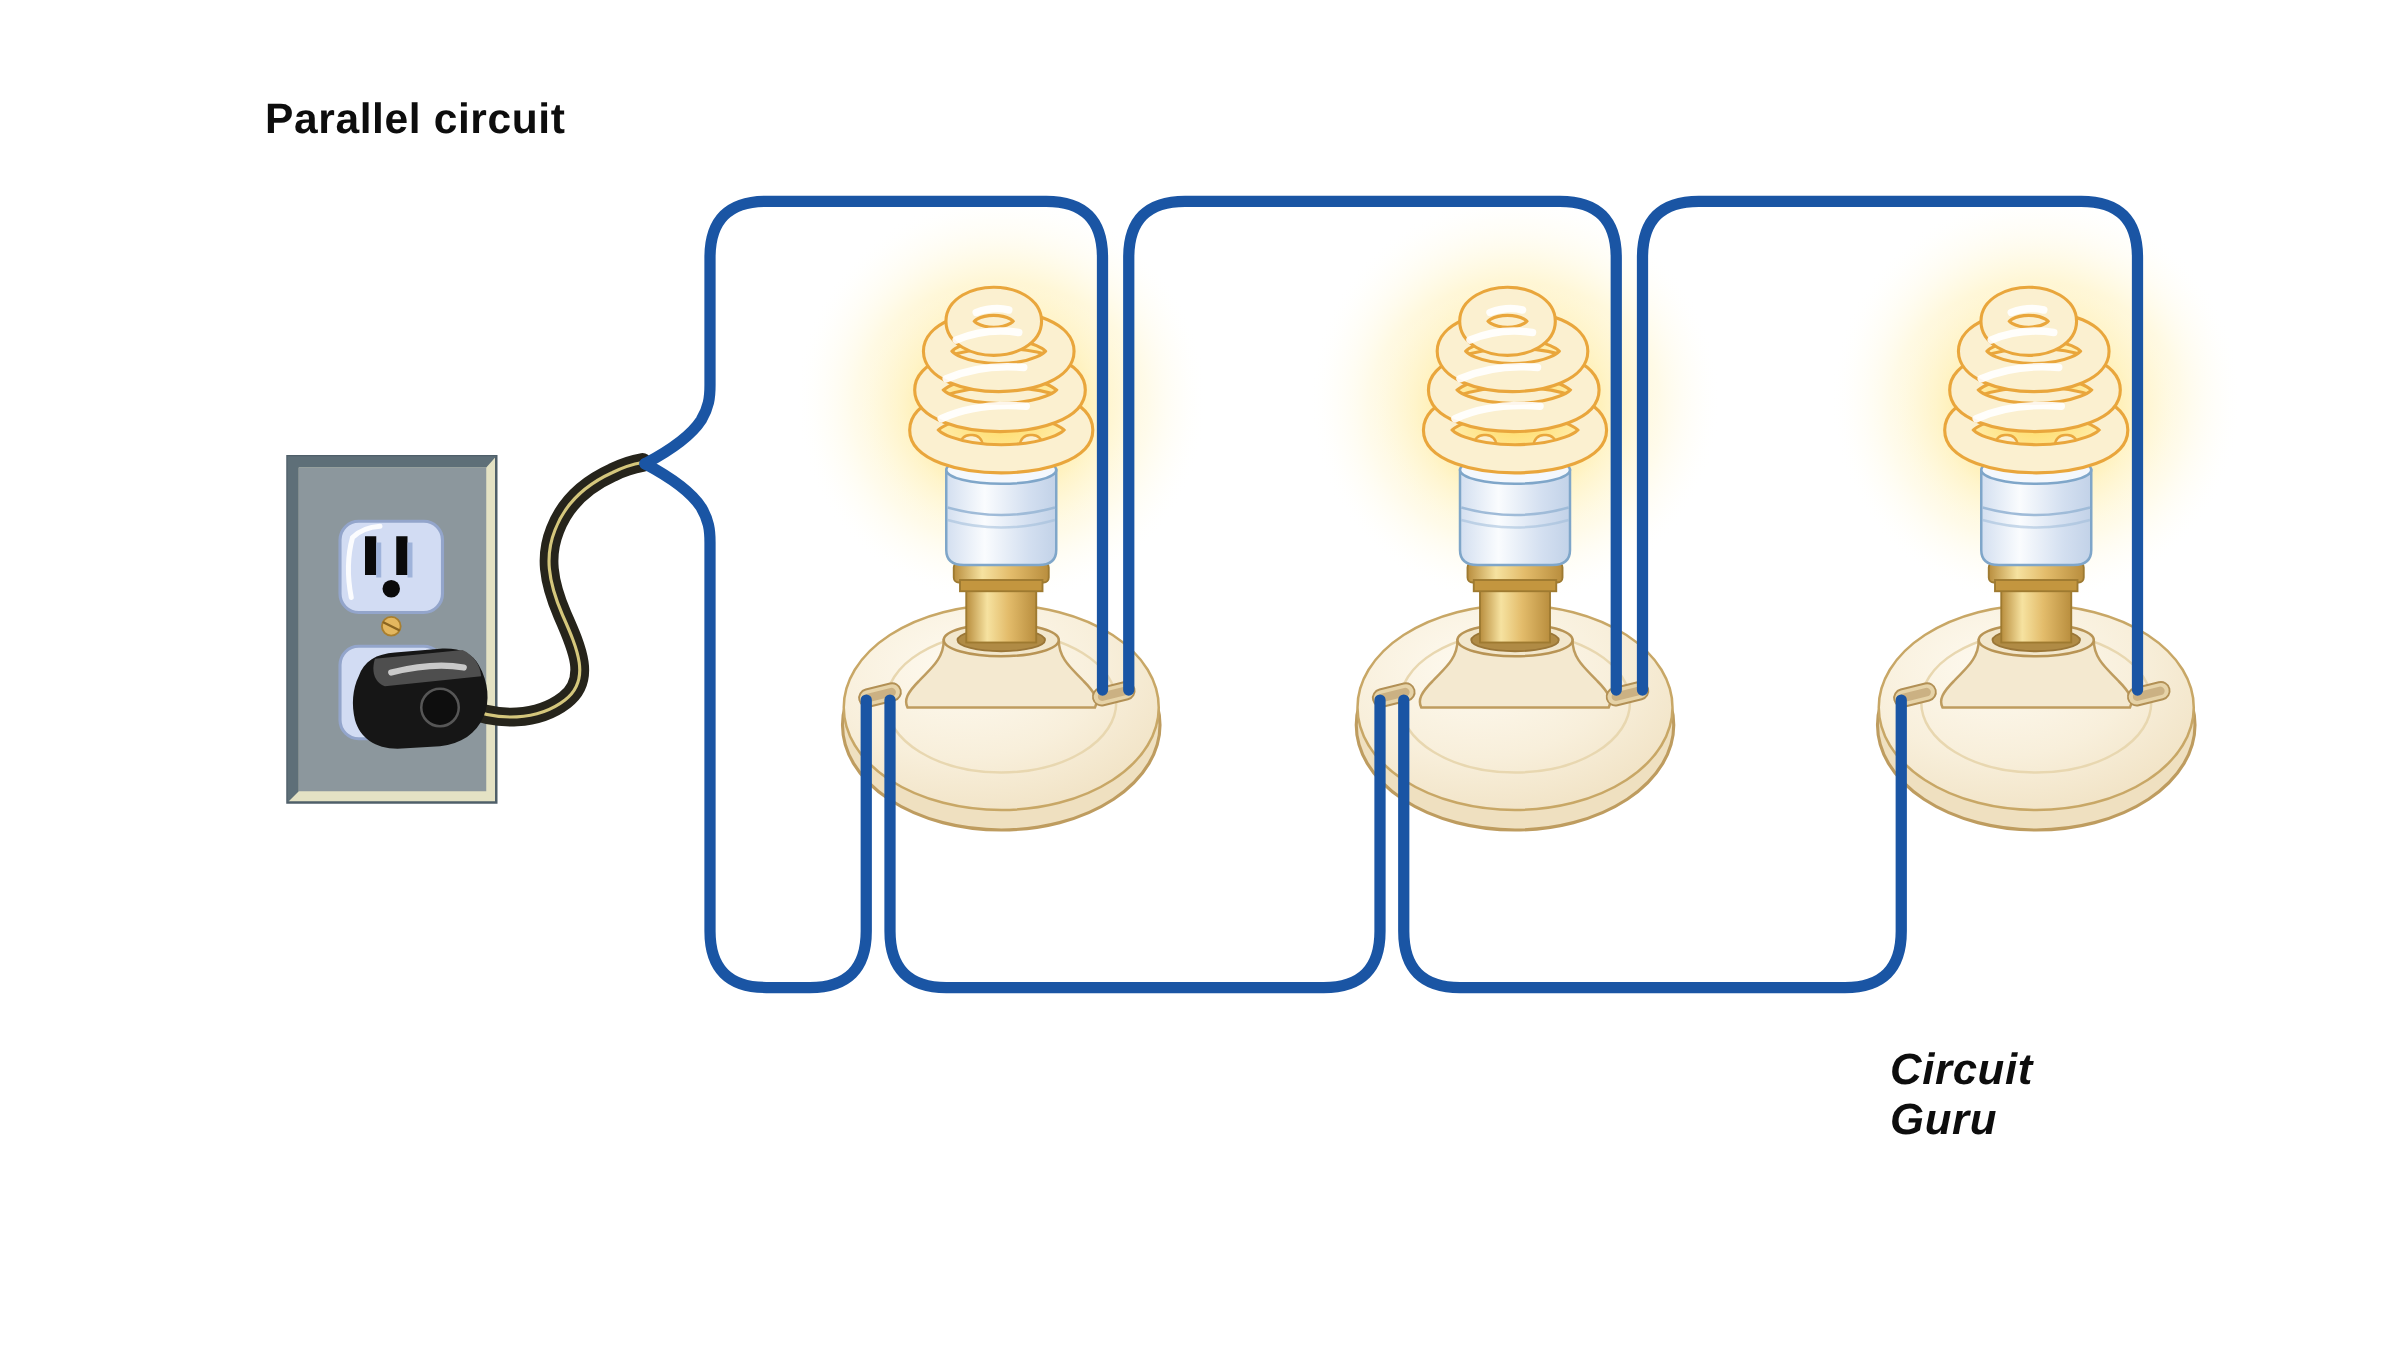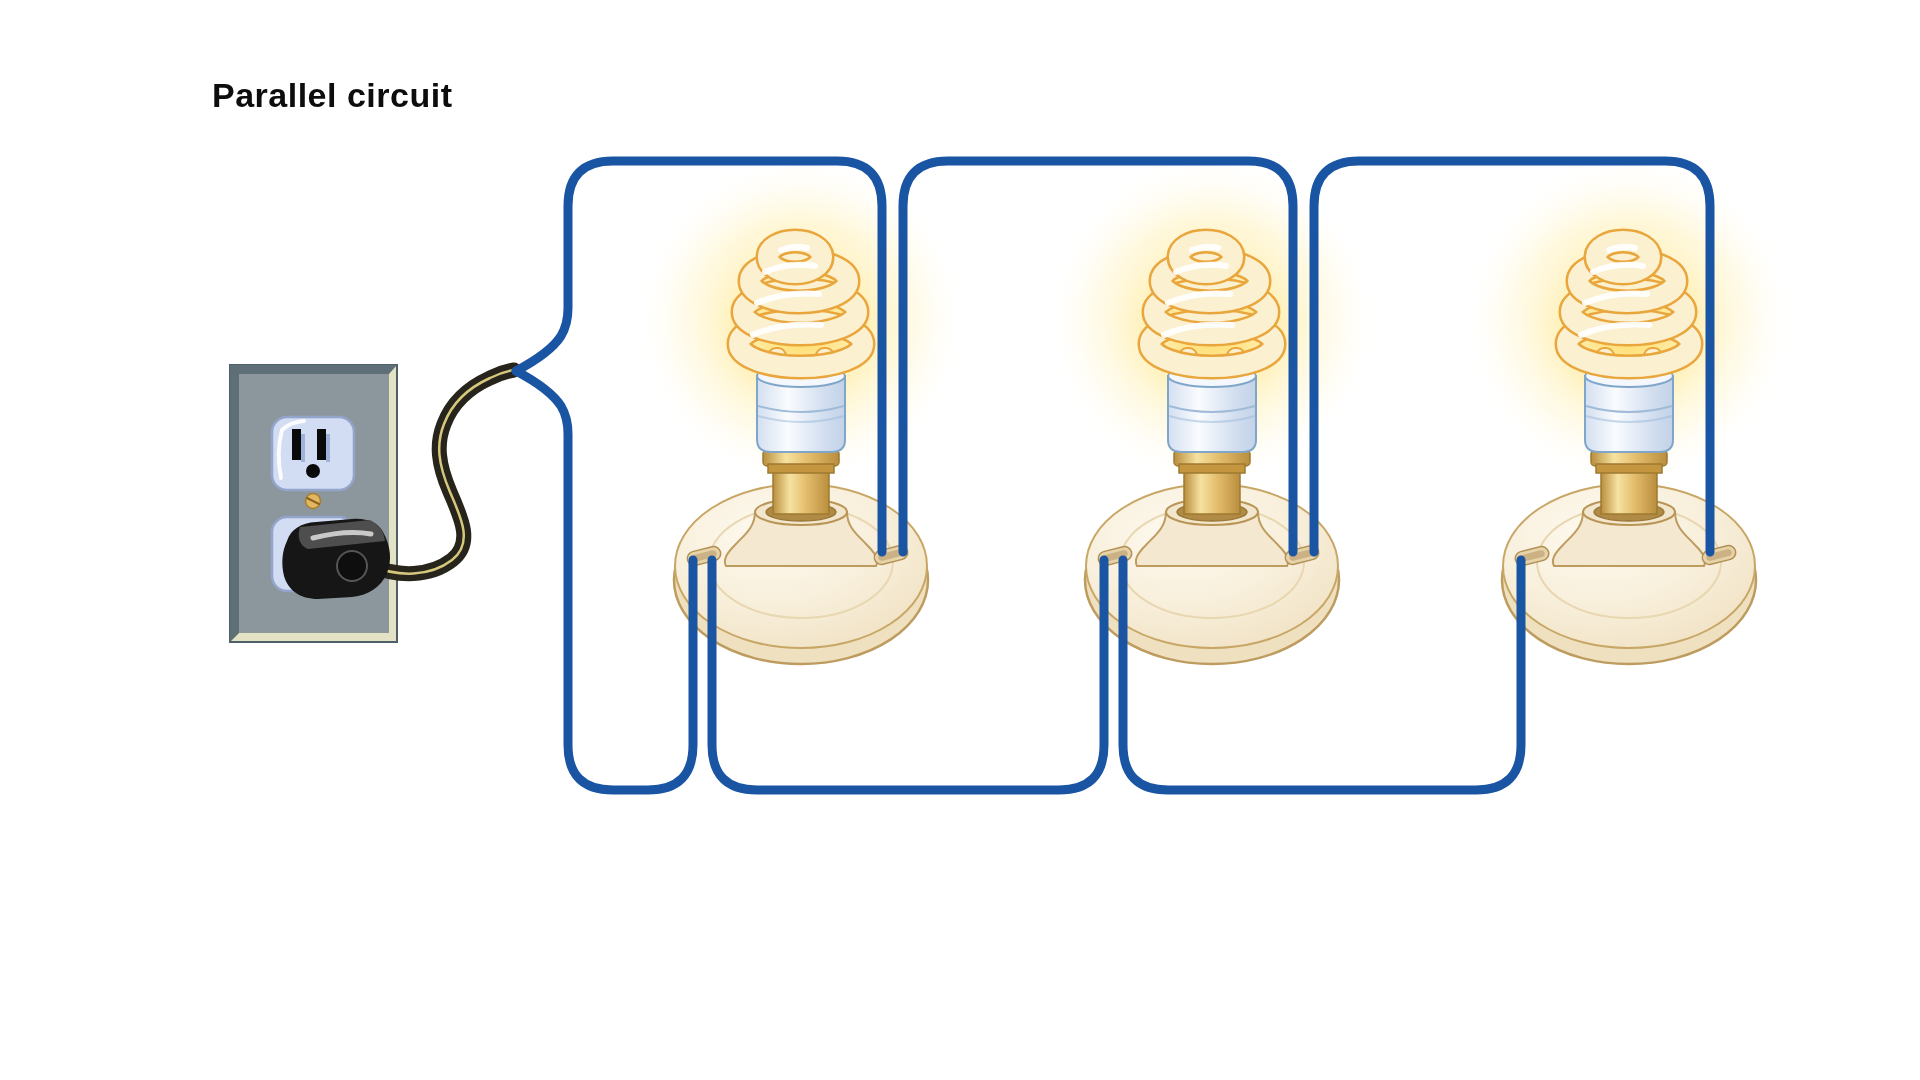--- a/index.html
+++ b/index.html
@@ -199,14 +199,15 @@
 
     <path class="wire" d="M 516 371 C 533 380 552 392 561 406 C 567 416 568 424 568 434 L 568 745 Q 568 790 613 790 L 648 790 Q 693 790 693 745 L 693 560"></path>
 
     <path class="wire" d="M 712 560 L 712 745 Q 712 790 757 790 L 1059 790 Q 1104 790 1104 745 L 1104 560"></path>
 
     <path class="wire" d="M 1123 560 L 1123 745 Q 1123 790 1168 790 L 1476 790 Q 1521 790 1521 745 L 1521 560"></path>
   </g>
 </svg>
 
 <div class="page-title">Parallel circuit</div>
+<div class="watermark">Circuit Guru</div>
 
 </div>
 
 </body></html>

